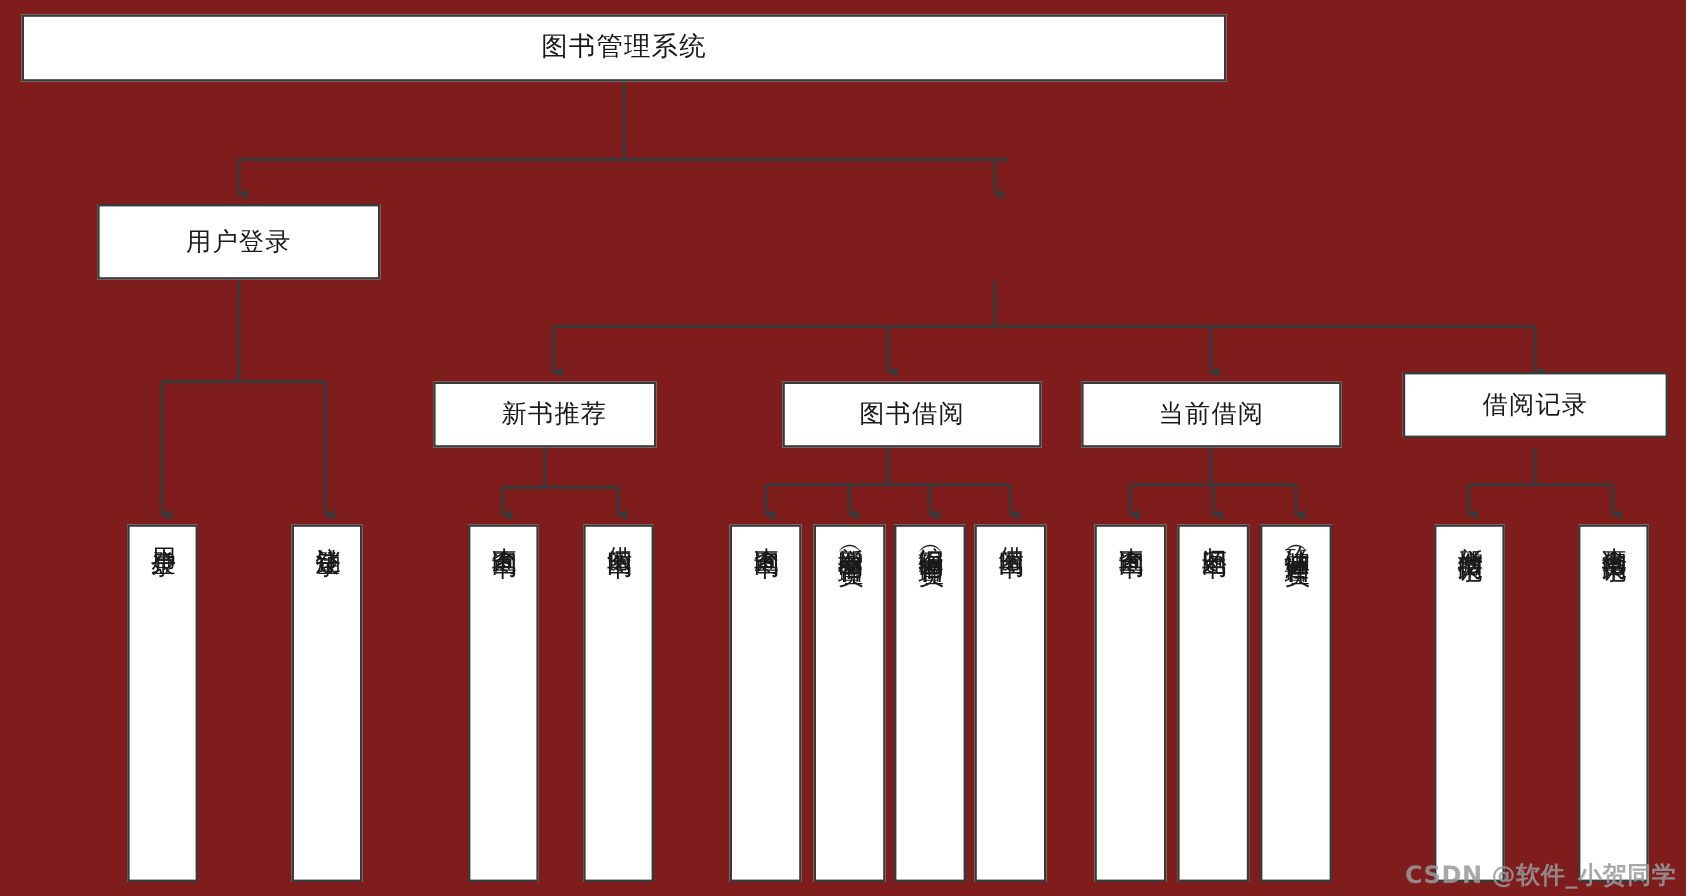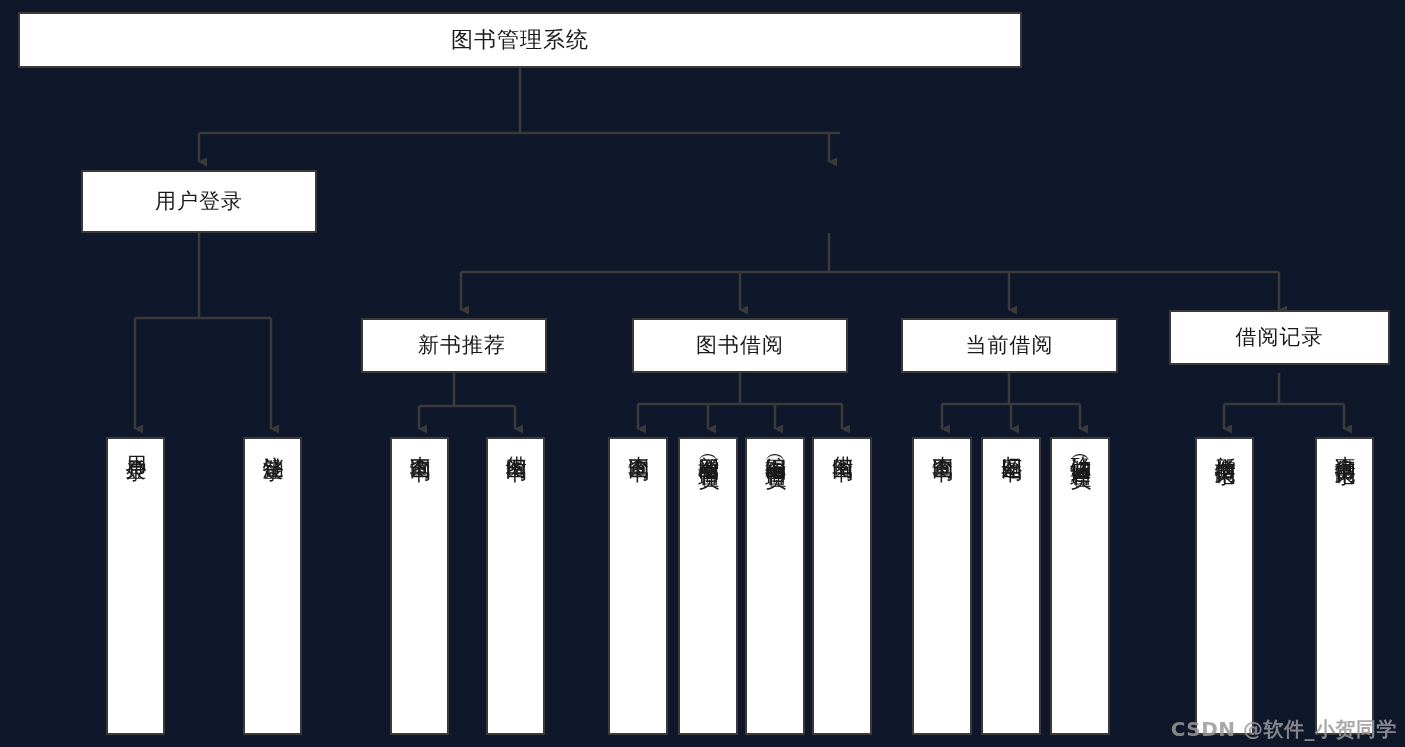--- a/index.html
+++ b/index.html
@@ -7,21 +7,21 @@
     padding: 0;
     background: #ffffff;
   }
   body {
     font-family: "DejaVu Sans", "Liberation Sans", sans-serif;
   }
   #canvas {
     position: relative;
     width: 1405px;
     height: 747px;
-    background: #0f172a;
+    background: #7f1d1d;
     overflow: hidden;
   }
   svg#wires {
     position: absolute;
     left: 0;
     top: 0;
     width: 1405px;
     height: 747px;
     pointer-events: none;
   }
@@ -129,21 +129,21 @@
     <span>图书管理系统</span>
   </div>
 
   <div class="node horiz" style="left:81px; top:170px; width:236px; height:63px;">
     <span>用户登录</span>
   </div>
 
   <div class="node horiz" style="left:361px; top:318px; width:186px; height:55px;padding-left:16px;">
     <span>新书推荐</span>
   </div>
-  <div class="node horiz" style="left:632px; top:318px; width:216px; height:55px;">
+  <div class="node horiz" style="left:652px; top:318px; width:216px; height:55px;">
     <span>图书借阅</span>
   </div>
   <div class="node horiz" style="left:901px; top:318px; width:217px; height:55px;">
     <span>当前借阅</span>
   </div>
   <div class="node horiz" style="left:1169px; top:310px; width:221px; height:55px;">
     <span>借阅记录</span>
   </div>
 
   <div class="node vert" style="left:106px; top:437px; width:59px; height:298px;">

